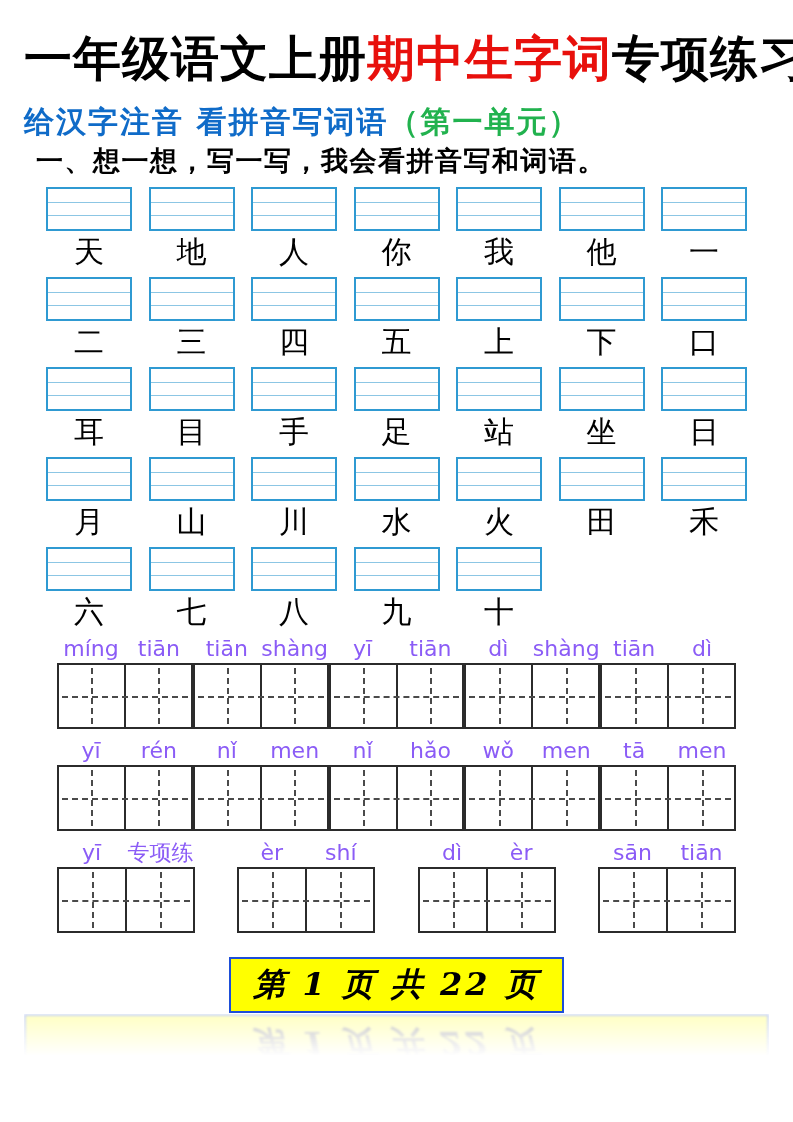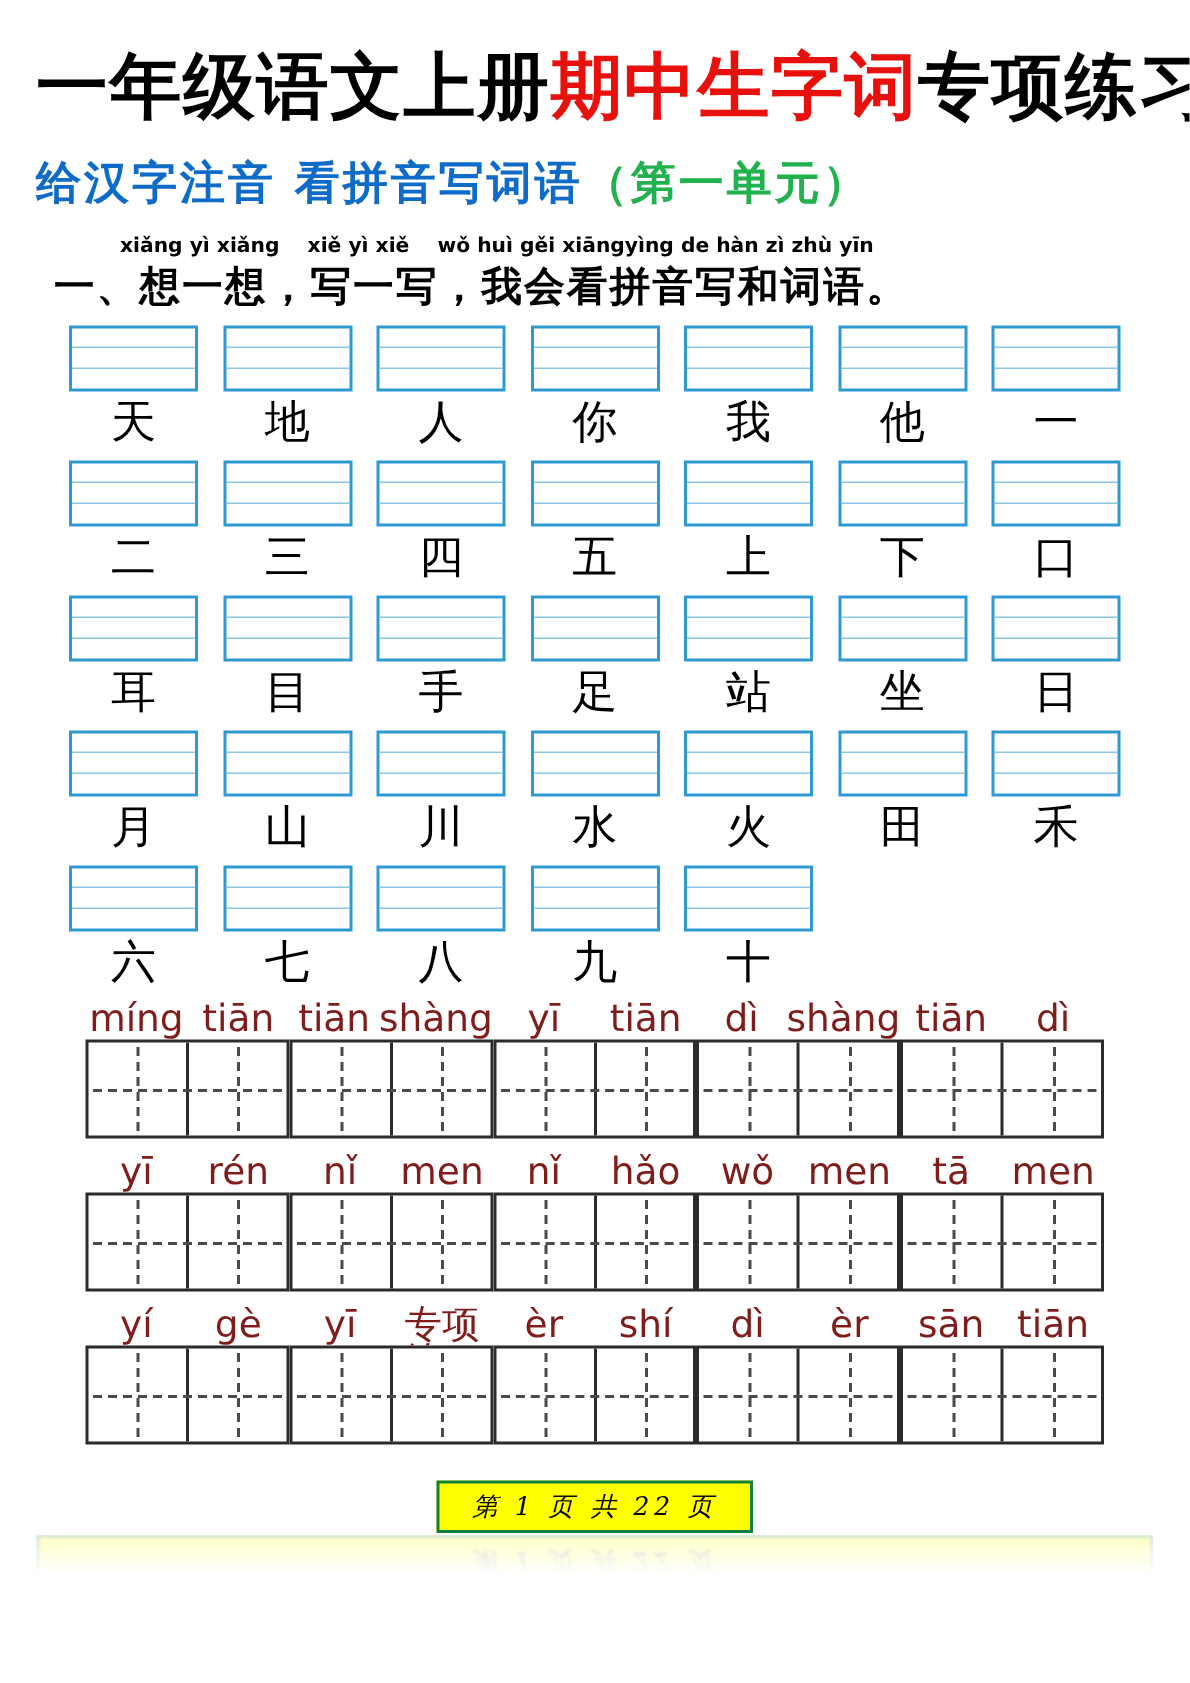--- a/index.html
+++ b/index.html
@@ -81,21 +81,21 @@
   
   .s2grid{margin:4px 33px 0 33px;}
   .s2row{
     display:flex;justify-content:space-between;
     margin-bottom:10px;
   }
   .group{width:138px;}
   .pyrow{
     display:flex;
     font-family:"DejaVu Sans","Liberation Sans",sans-serif;
-    font-size:25px;color:#7f1d1d;
+    font-size:22px;color:#8b5cf6;
     height:26px;line-height:24px;
   }
   .pyrow span{flex:1;text-align:center;}
   .wbox{
     height:66px;
     border:2.5px solid var(--write-box-border);
     display:flex;position:relative;background:#fff;
   }
   .wbox::after{ 
     content:"";position:absolute;left:3px;right:3px;top:50%;
@@ -106,44 +106,43 @@
   .wcell::before{ 
     content:"";position:absolute;left:50%;top:3px;bottom:3px;
     border-left:2px dashed #4a4a4a;
   }
 
   
   .footer-wrap{text-align:center;margin-top:24px;}
   .footer-box{
     display:inline-block;
     background:var(--footer-bg);
-    border:2px solid #15803d;
+    border:2px solid #1d4ed8;
     padding:4px 22px;
-    font-size:17px;font-style:italic;font-weight:normal;
+    font-size:32px;font-style:italic;font-weight:bold;
     letter-spacing:3px;
   }
   .footer-mirror{
     display:block;margin-top:1px;
     transform:scaleY(-1);
     opacity:0.22;filter:blur(1px);
     -webkit-mask-image:linear-gradient(to top,#000 5%,transparent 75%);
     mask-image:linear-gradient(to top,#000 5%,transparent 75%);
     pointer-events:none;
   }
 </style>
 </head>
 <body>
 
 <div class="page">
 
   <div class="title"><span>一年级语文上册</span><span class="hl">期中生字词</span><span>专项练习</span></div>
 
   <div class="subtitle"><span class="main">给汉字注音 看拼音写词语</span><span class="unit">（第一单元）</span></div>
 
-  <div class="hint">xiǎng yì xiǎng    xiě yì xiě    wǒ huì gěi xiāngyìng de hàn zì zhù yīn</div>
   <div class="sec-heading">一、想一想，写一写，我会看拼音写和词语。</div>
 
   <div class="s1grid">
 
     <div class="s1row">
       <div class="s1col">
           <div class="pbox"></div>
           <div class="hanzi">天</div>
         </div>
       <div class="s1col">
@@ -395,30 +394,20 @@
             <span>men</span>
           </div>
         <div class="wbox">
             <div class="wcell"></div>
             <div class="wcell"></div>
           </div>
       </div>
     </div>
 
     <div class="s2row">
-      <div class="group">
-        <div class="pyrow">
-            <span>yí</span>
-            <span>gè</span>
-          </div>
-        <div class="wbox">
-            <div class="wcell"></div>
-            <div class="wcell"></div>
-          </div>
-      </div>
       <div class="group">
         <div class="pyrow">
             <span>yī</span>
             <span>专项练习</span>
           </div>
         <div class="wbox">
             <div class="wcell"></div>
             <div class="wcell"></div>
           </div>
       </div>

